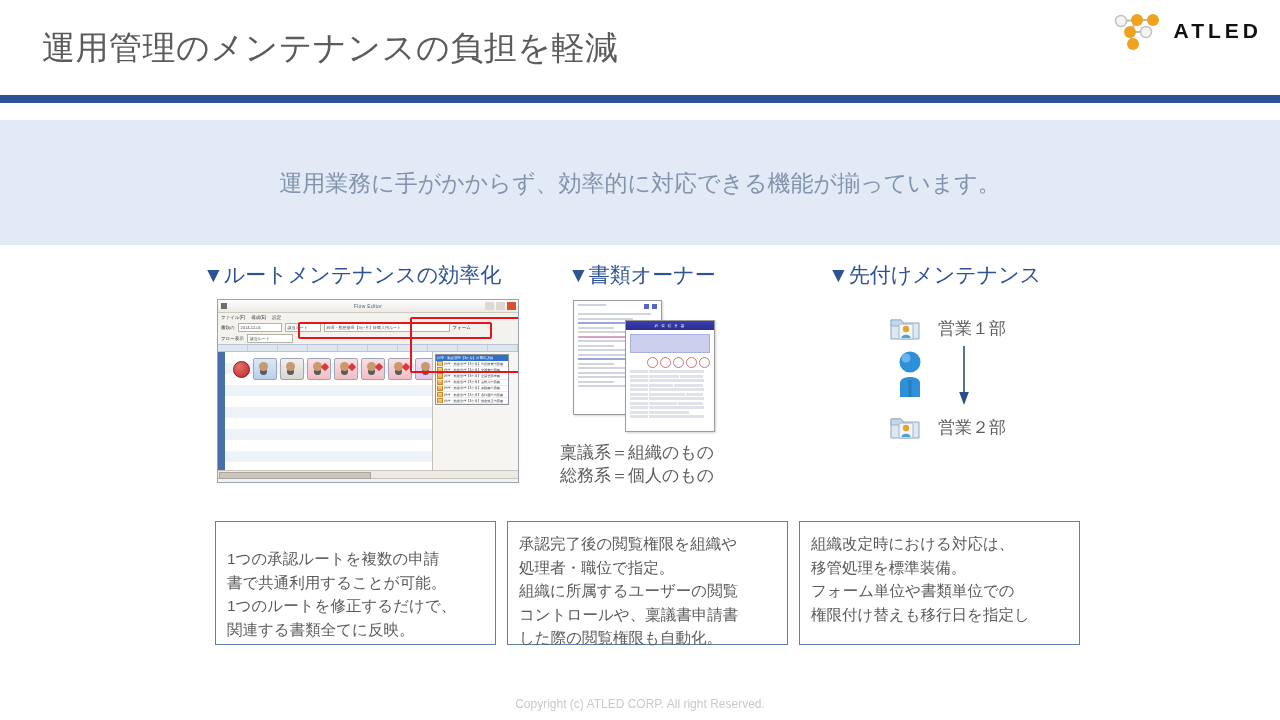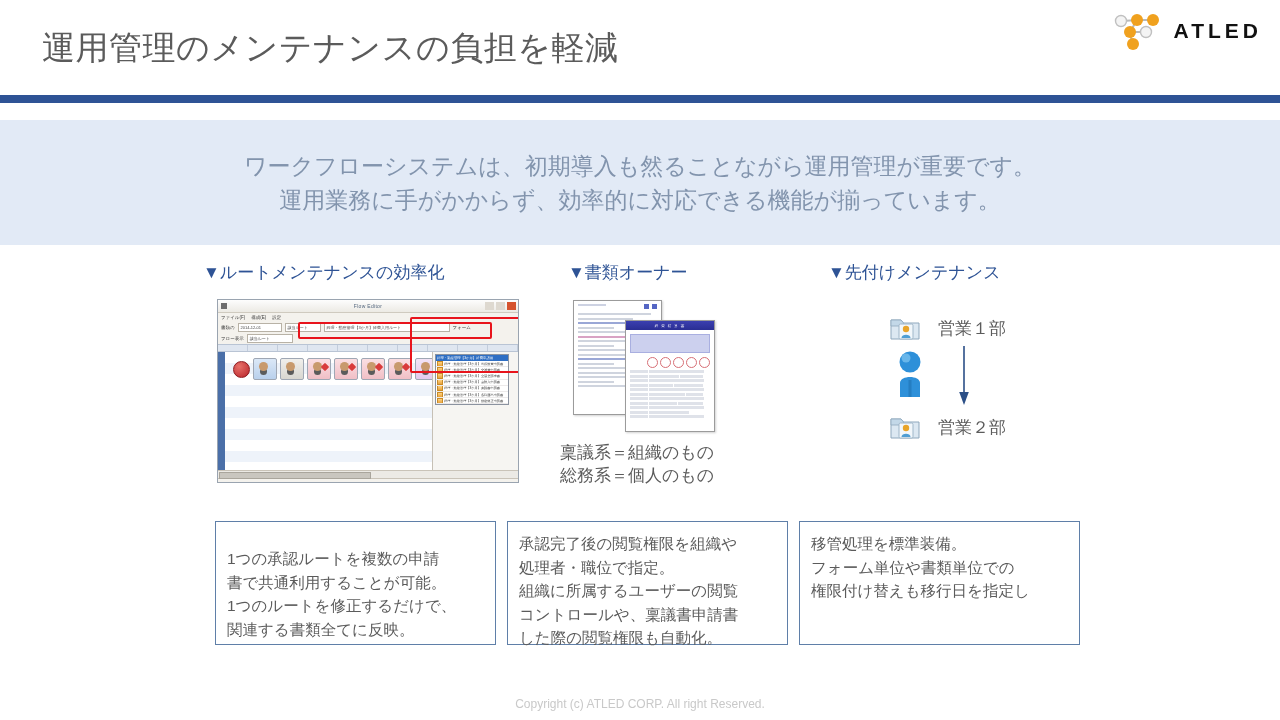--- a/index.html
+++ b/index.html
@@ -61,21 +61,21 @@
   .lead-line {
     font-size: 23px;
     color: #8294ad;
     line-height: 34px;
     white-space: nowrap;
   }
 
   
   .col-head {
     position: absolute;
-    font-size: 17px;
+    font-size: 21px;
     color: #2e5395;
     white-space: nowrap;
   }
   .col-head.c1 { left: 203px; top: 261px; }
   .col-head.c2 { left: 568px; top: 261px; }
   .col-head.c3 { left: 828px; top: 261px; }
 
   
   .fe-shot {
     position: absolute;
@@ -371,21 +371,20 @@
     <circle cx="20" cy="22" r="6" fill="#f0a11e"></circle>
     <circle cx="36" cy="22" r="5.5" fill="#f4f4f4" stroke="#c0c0c0" stroke-width="1.4"></circle>
     <circle cx="23" cy="34" r="6" fill="#f0a11e"></circle>
   </svg>
   <span class="logo-text">ATLED</span>
 </div>
 
 <div class="header-rule"></div>
 
 <div class="lead-banner">
-  <div class="lead-line">ワークフローシステムは、初期導入も然ることながら運用管理が重要です。</div>
   <div class="lead-line">運用業務に手がかからず、効率的に対応できる機能が揃っています。</div>
 </div>
 
 <div class="col-head c1">▼ルートメンテナンスの効率化</div>
 <div class="col-head c2">▼書類オーナー</div>
 <div class="col-head c3">▼先付けメンテナンス</div>
 
 <div class="fe-shot">
 
   <div class="fe-titlebar">
@@ -671,18 +670,19 @@
 
 <div class="note n2">
   <p>承認完了後の閲覧権限を組織や</p>
   <p>処理者・職位で指定。</p>
   <p>組織に所属するユーザーの閲覧</p>
   <p>コントロールや、稟議書申請書</p>
   <p>した際の閲覧権限も自動化。</p>
 </div>
 
 <div class="note n3">
+  <p>組織改定時における対応は、</p>
   <p>移管処理を標準装備。</p>
   <p>フォーム単位や書類単位での</p>
   <p>権限付け替えも移行日を指定し</p>
 </div>
 
 <div class="footer">Copyright (c) ATLED CORP. All right Reserved.</div>
 
 </body></html>

